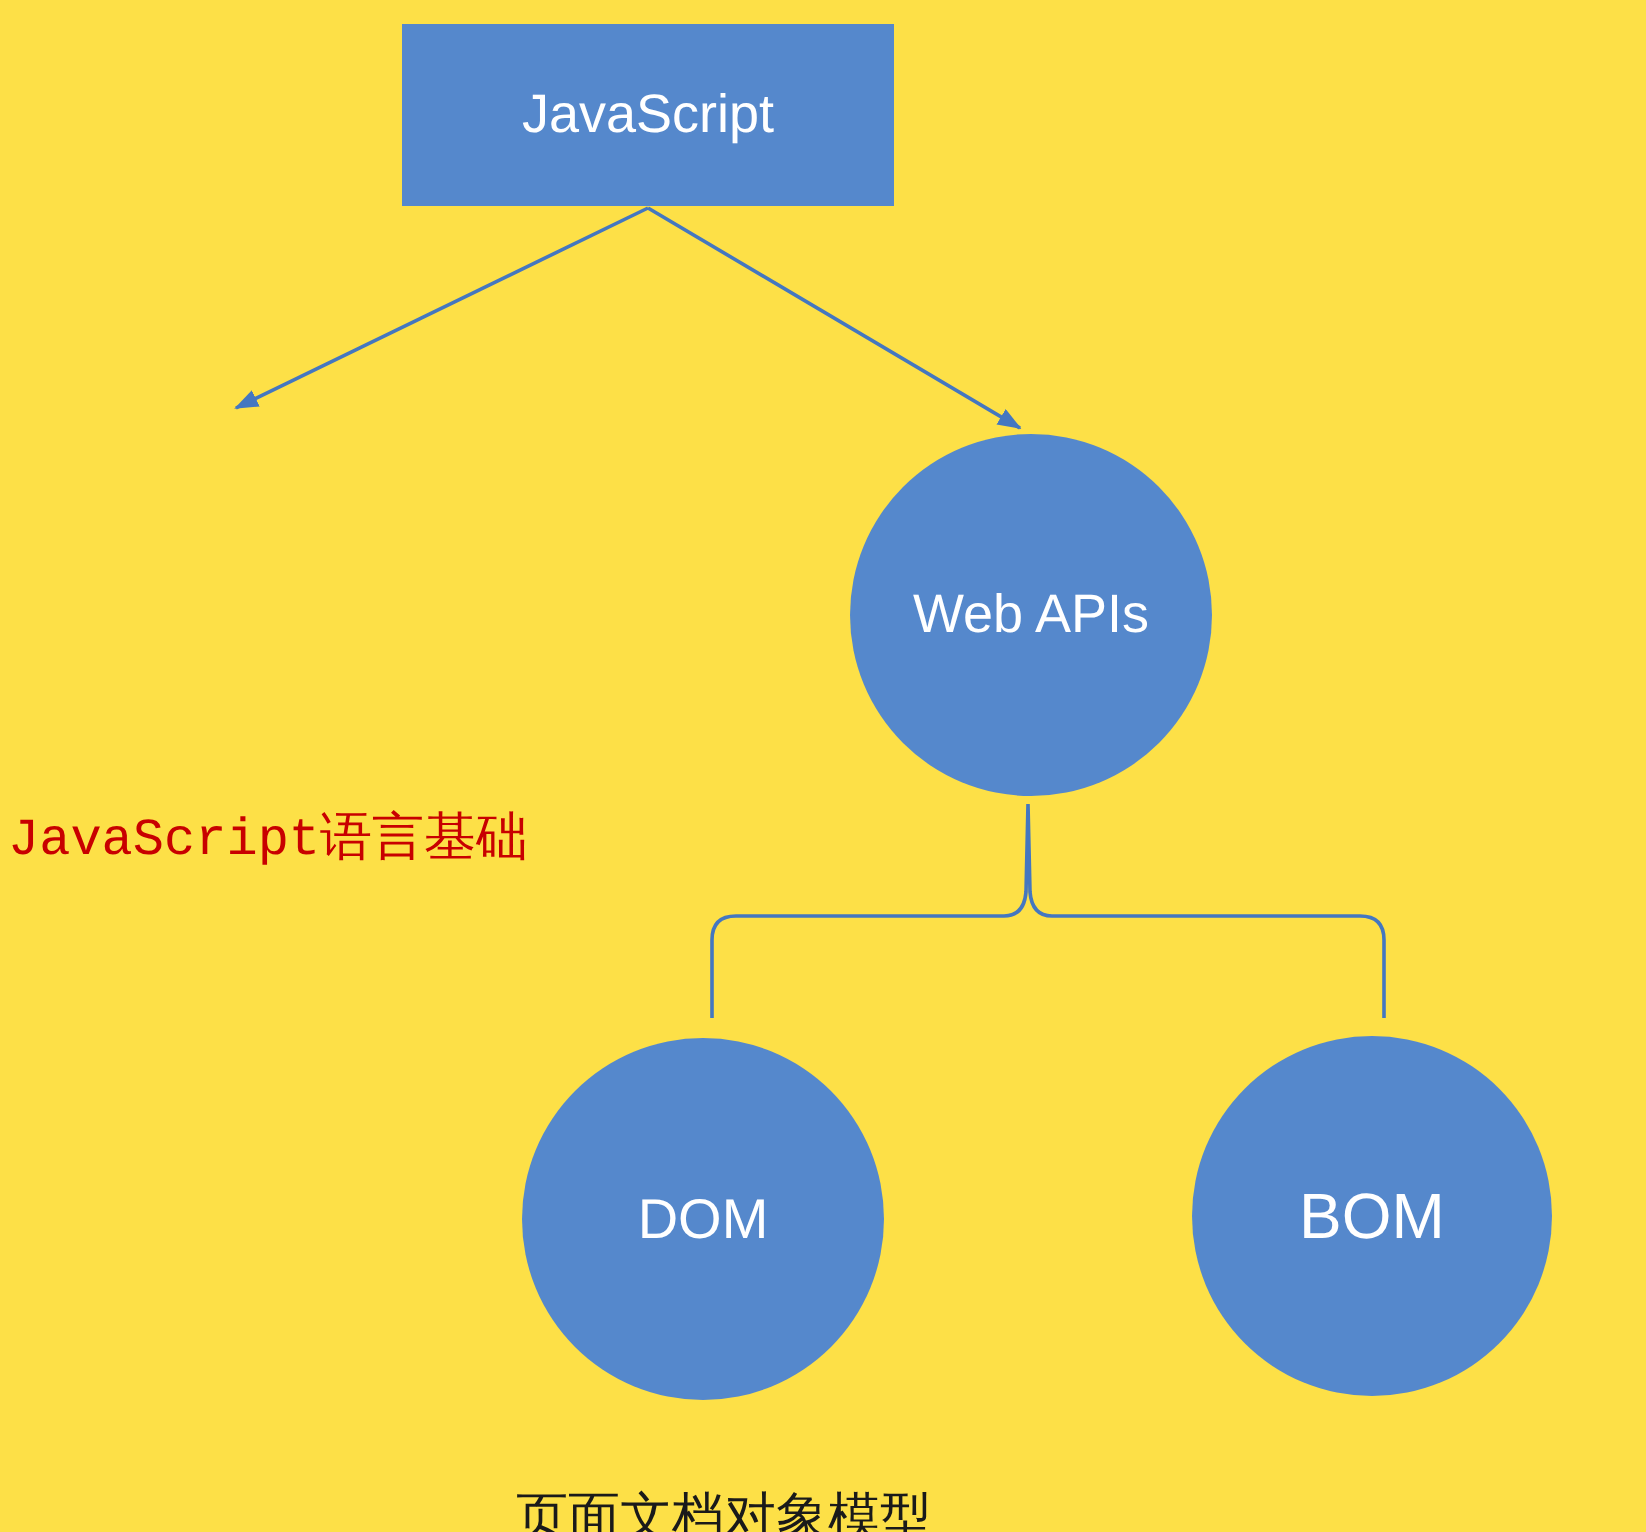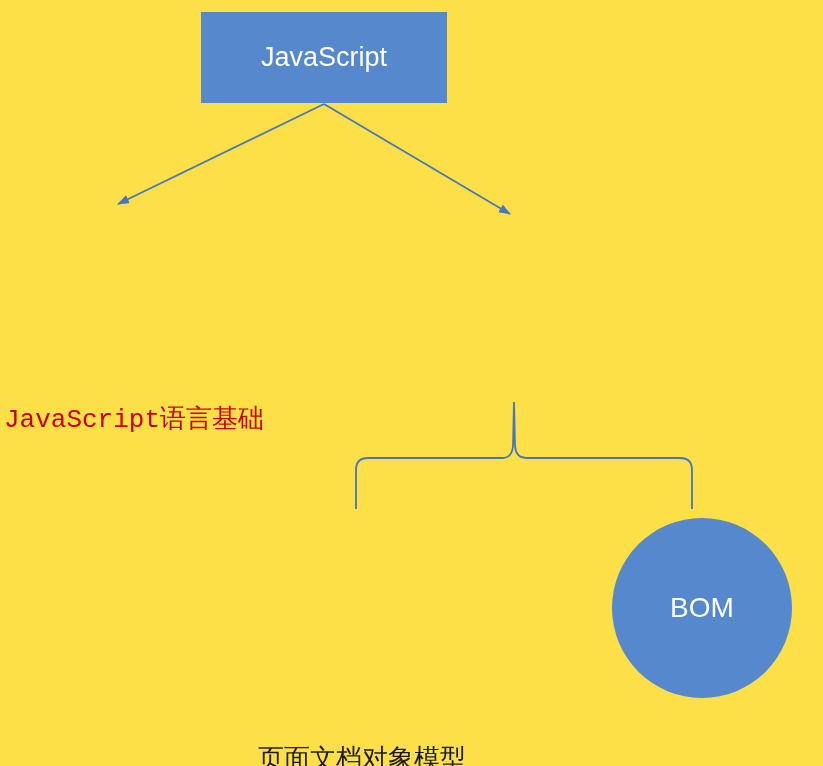--- a/index.html
+++ b/index.html
@@ -45,21 +45,21 @@
     width: 246px; height: 91px;
     font-size: 27px;
   }
   .node-circle {
     border-radius: 50%;
     font-size: 27px;
   }
   .node-ecmascript { left: 20px;  top: 214px; width: 181px; height: 181px; }
   .node-webapis    { left: 425px; top: 217px; width: 181px; height: 181px; }
   .node-dom        { left: 261px; top: 519px; width: 181px; height: 181px; font-size: 28px; }
-  .node-bom        { left: 612px; top: 518px; width: 180px; height: 180px; font-size: 28px; }
+  .node-bom        { left: 596px; top: 518px; width: 180px; height: 180px; font-size: 32px; }
   .annotation-red {
     position: absolute;
     left: 4px; top: 401px;
     width: 280px;
     color: var(--annotation-red, #C80000);
     font-size: 26px;
     white-space: nowrap;
   }
   .annotation-red .latin {
     font-family: "Liberation Mono", monospace;
@@ -99,21 +99,27 @@
     <line class="connector-line" x1="324" y1="104" x2="510" y2="214" marker-end="url(#arrowhead)"></line>
 
     <path class="connector-line" d="M 356 509 L 356 470 Q 356 458 368 458 L 502 458 Q 512 458 513 446 L 514 402 L 515 446 Q 516 458 526 458 L 680 458 Q 692 458 692 470 L 692 509"></path>
   </svg>
 
   <div class="node node-rect">
     <span>JavaScript</span>
   </div>
 
 
+  <div class="node node-circle node-webapis">
+    <span>Web APIs</span>
+  </div>
 
+  <div class="node node-circle node-dom">
+    <span>DOM</span>
+  </div>
 
   <div class="node node-circle node-bom">
     <span>BOM</span>
   </div>
 
   <div class="annotation-red">
     <span class="latin">JavaScript</span><span class="cjk">语言基础</span>
   </div>
 
   <div class="leaf-caption caption-dom">页面文档对象模型</div>

